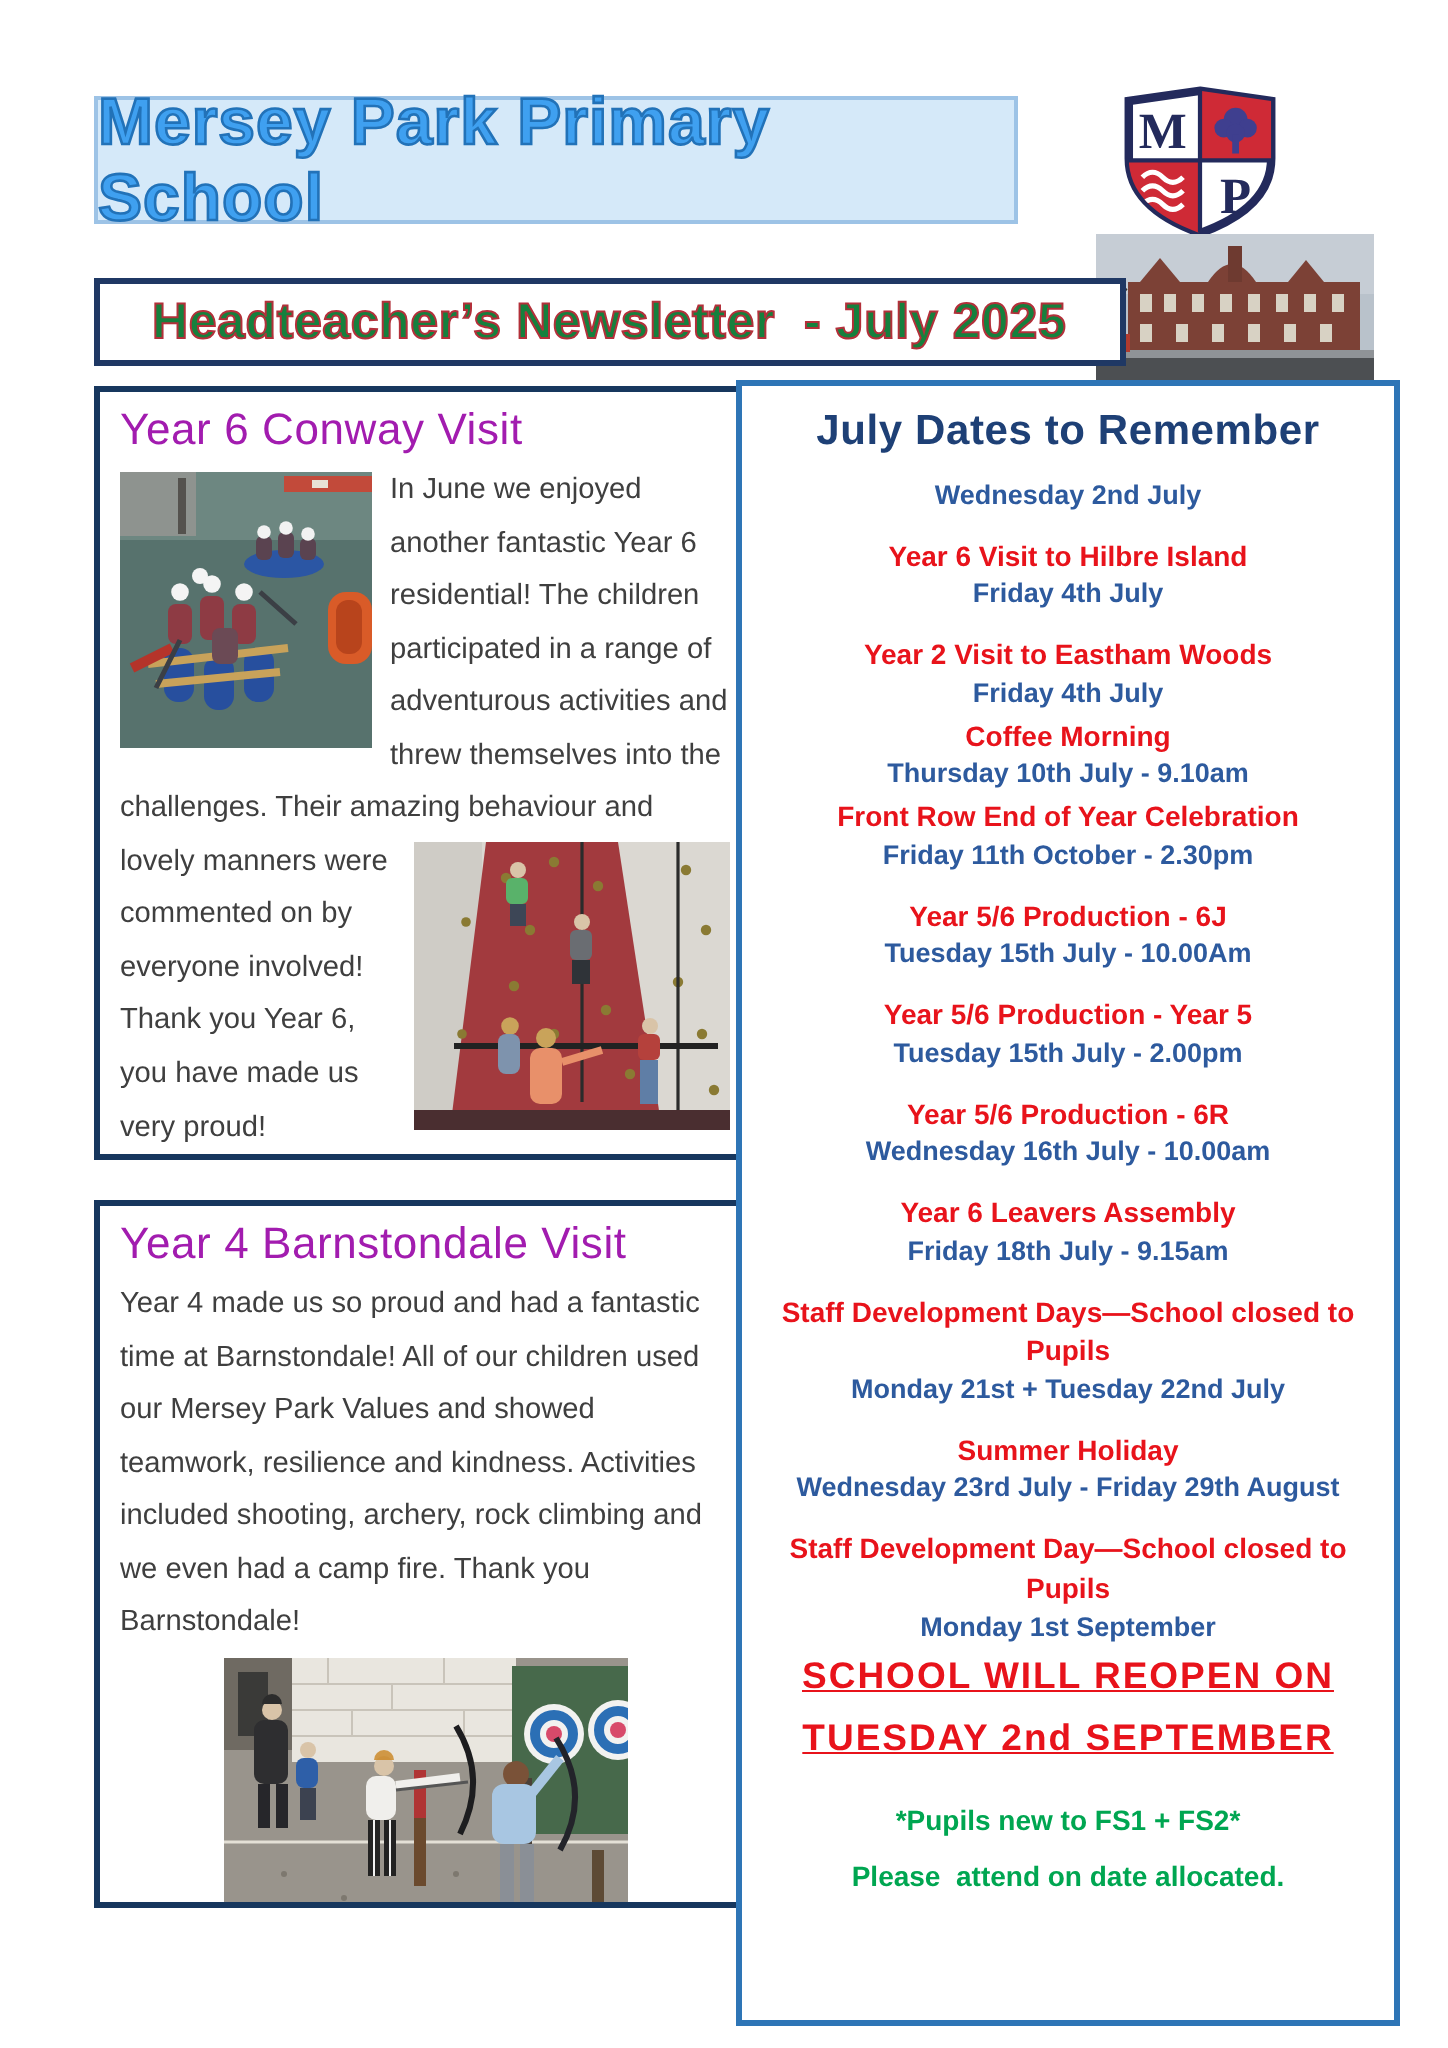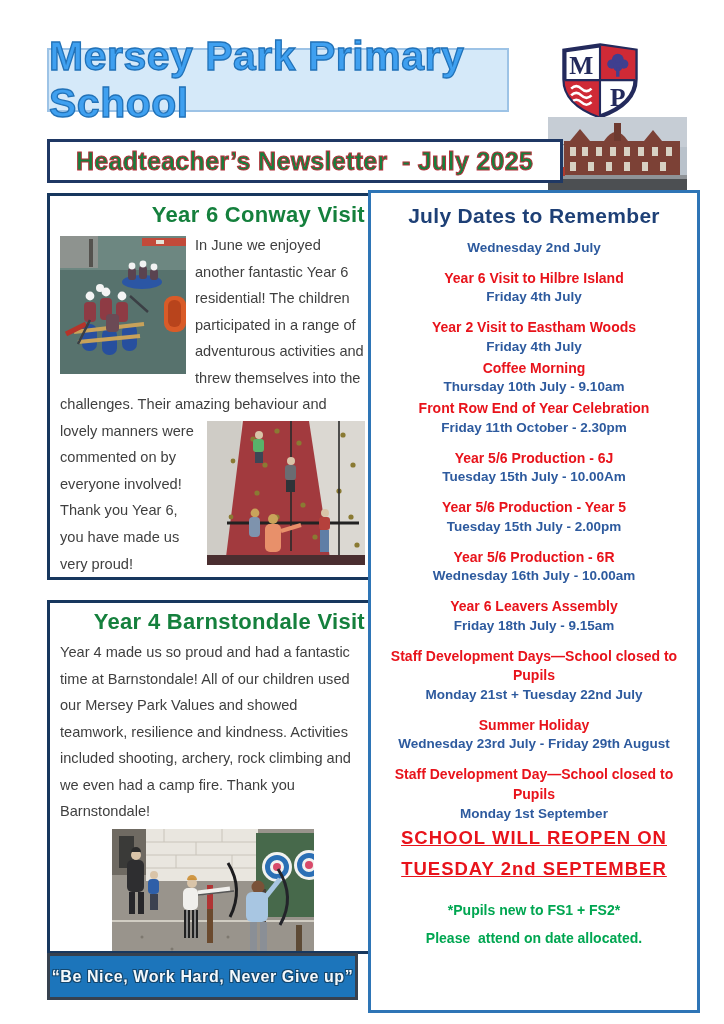--- a/index.html
+++ b/index.html
@@ -2,37 +2,37 @@
 <html><head>
 <meta charset="utf-8">
 <style>
   html,body{margin:0;padding:0;background:#ffffff;}
   .page{position:relative;width:724px;height:1024px;background:#ffffff;overflow:hidden;
         font-family:"Liberation Sans",sans-serif;}
 
   
   .title-box{position:absolute;left:47px;top:48px;width:458px;height:60px;
     background:#d5e9f9;border:2px solid #9dc3e6;display:flex;align-items:center;justify-content:center;}
-  .title-box .school-name{font-size:41px;font-weight:bold;color:#3fa0f0;
+  .title-box .school-name{font-size:33px;font-weight:bold;color:#3fa0f0;
     -webkit-text-stroke:1.3px #2272b8;letter-spacing:.5px;}
 
   .crest{position:absolute;left:556px;top:42px;width:88px;height:78px;}
   .school-photo{position:absolute;left:548px;top:117px;width:139px;height:74px;}
 
   .newsletter-bar{position:absolute;left:47px;top:139px;width:484px;height:38px;
     background:#fff;border:3px solid #1f3864;display:flex;align-items:center;padding-left:26px;}
   .newsletter-bar .bar-text{font-size:25px;font-weight:bold;color:#15803d;
     -webkit-text-stroke:1px #b3303a;white-space:pre;letter-spacing:.3px;}
 
   
   .article-box{position:absolute;left:47px;width:305px;background:#fff;
     border:3px solid #17375e;padding:6px 10px 2px;overflow:hidden;}
   .conway{top:193px;height:373px;}
   .barnstondale{top:600px;height:340px;}
-  .script-heading{text-align:right;color:#15803d;font-size:22px;font-weight:bold;
+  .script-heading{text-align:left;color:#a21caf;font-size:22px;font-weight:normal;
     margin:0 0 4px;letter-spacing:.3px;}
   .body-text{font-size:14.6px;line-height:1.82;color:#3f3f3f;margin:0;}
   .raft-photo{float:left;width:126px;height:138px;margin:4px 9px 2px 0;}
   .climb-photo{float:right;width:158px;height:144px;margin:3px 0 2px 9px;}
   .archery-photo{display:block;margin:4px auto 0;width:202px;height:148px;}
 
   .quote-banner{position:absolute;left:47px;top:953px;width:305px;height:41px;
     background:#1c75bb;border:3px solid #37414f;display:flex;align-items:center;justify-content:center;}
   .quote-banner .quote-text{color:#f4f8fb;font-weight:bold;font-size:16px;letter-spacing:.6px;
     text-shadow:1px 1px 0 #14476e,-1px 1px 0 #14476e,1px -1px 0 #14476e,-1px -1px 0 #14476e;}
@@ -266,23 +266,20 @@
         <circle cx="146" cy="58" r="6.5" fill="#7a5238"></circle>
         <rect x="134" y="63" width="22" height="30" rx="6" fill="#a8c6e2"></rect>
         <path d="M152 70 L168 50" stroke="#a8c6e2" stroke-width="5"></path>
         <path d="M166 40 q18 28 2 56" stroke="#23242a" stroke-width="3" fill="none"></path>
         <rect x="138" y="93" width="7" height="30" fill="#8a8f96"></rect>
           <rect x="148" y="93" width="7" height="30" fill="#8a8f96"></rect>
       </g>
     </svg>
   </section>
 
-  <div class="quote-banner">
-    <span class="quote-text">“Be Nice, Work Hard, Never Give up”</span>
-  </div>
 
   <aside class="dates-box">
     <h2 class="dates-heading">July Dates to Remember</h2>
     <div class="events">
 
     <div class="event">
           <div class="event-date">Wednesday 2nd July</div>
         </div>
         <div class="event">
           <div class="event-title">Year 6 Visit to Hilbre Island</div>

